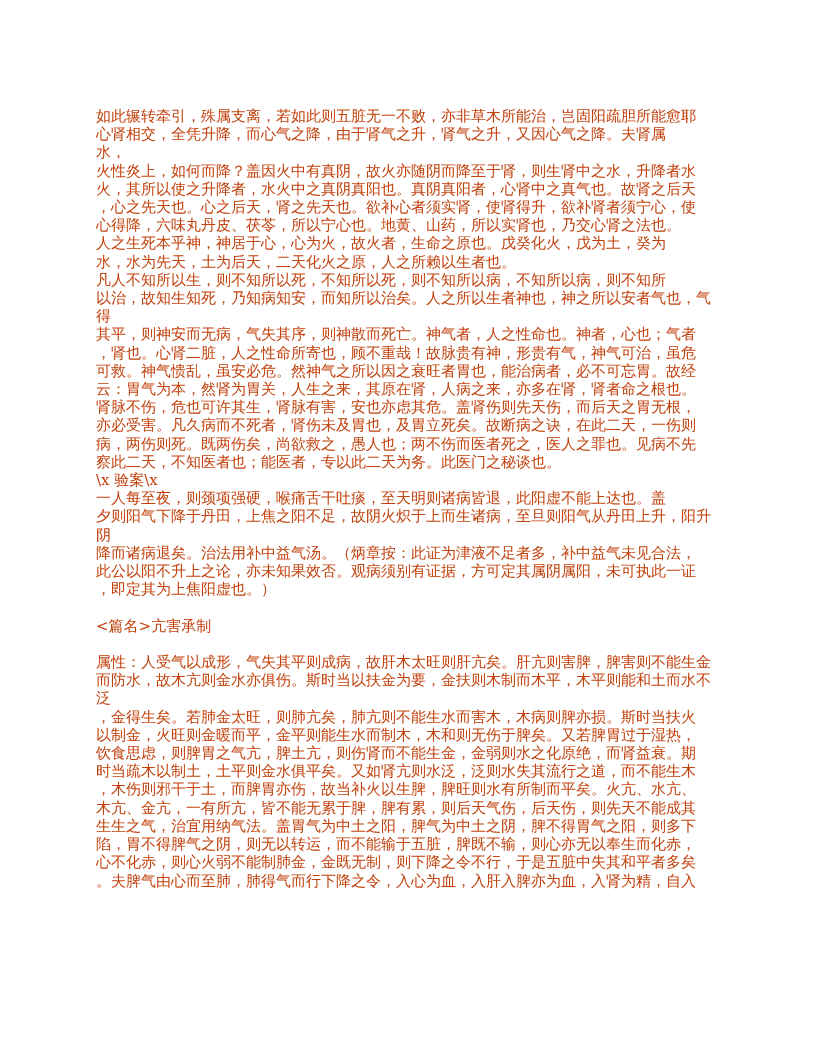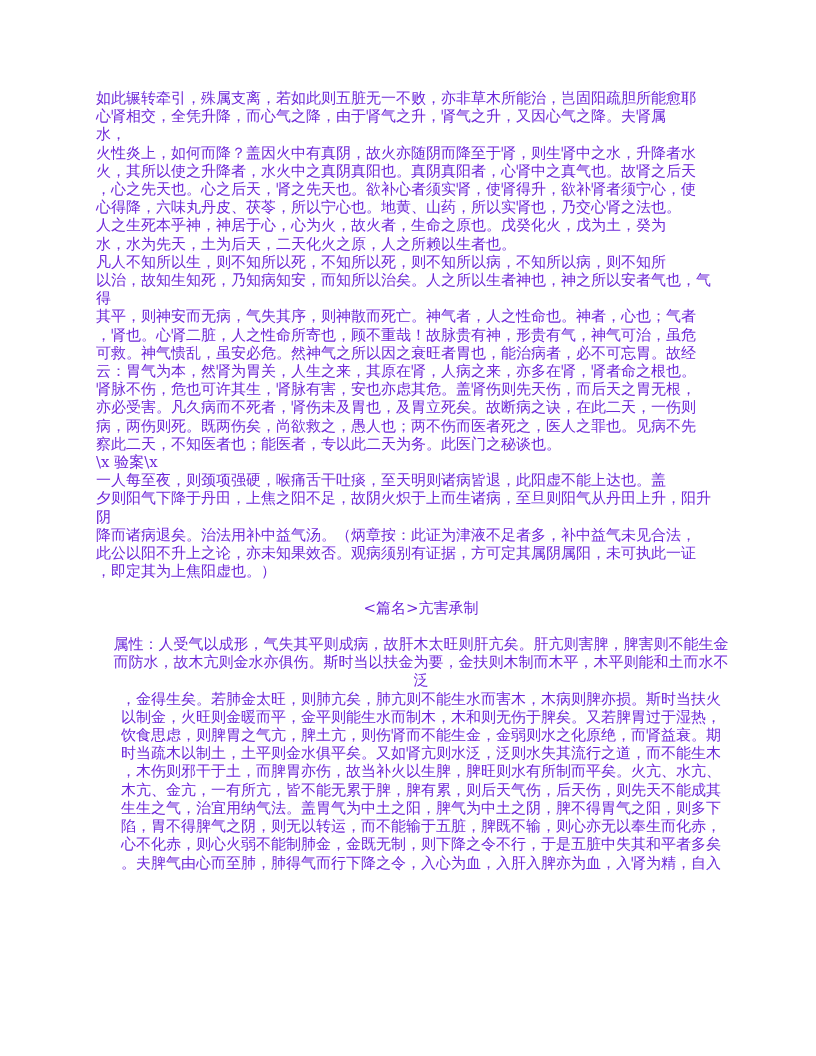--- a/index.html
+++ b/index.html
@@ -28,27 +28,27 @@
     font-size: 15px;
     line-height: 18.2px;
     letter-spacing: 0px;
     text-align: left;
   }
   .text-block {
     white-space: pre-wrap;
     word-break: break-all;
   }
   .gap-3 { margin-top: 54.6px; }  
-  .gap-1 { margin-top: 18.2px; text-align: center; }  
+  .gap-1 { margin-top: 18.2px; }  
 </style>
 </head>
 <body style="background: rgb(255, 255, 255);">
 
 <div class="page">
-  <div class="page-content" style="color: #6d28d9;">
+  <div class="page-content" style="color: #c2410c; margin-top: 18px;">
 
     <div class="text-block">如此辗转牵引，殊属支离，若如此则五脏无一不败，亦非草木所能治，岂固阳疏胆所能愈耶
 心肾相交，全凭升降，而心气之降，由于肾气之升，肾气之升，又因心气之降。夫肾属
 水，
 火性炎上，如何而降？盖因火中有真阴，故火亦随阴而降至于肾，则生肾中之水，升降者水
 火，其所以使之升降者，水火中之真阴真阳也。真阴真阳者，心肾中之真气也。故肾之后天
 ，心之先天也。心之后天，肾之先天也。欲补心者须实肾，使肾得升，欲补肾者须宁心，使
 心得降，六味丸丹皮、茯苓，所以宁心也。地黄、山药，所以实肾也，乃交心肾之法也。
 人之生死本乎神，神居于心，心为火，故火者，生命之原也。戊癸化火，戊为土，癸为
 水，水为先天，土为后天，二天化火之原，人之所赖以生者也。

